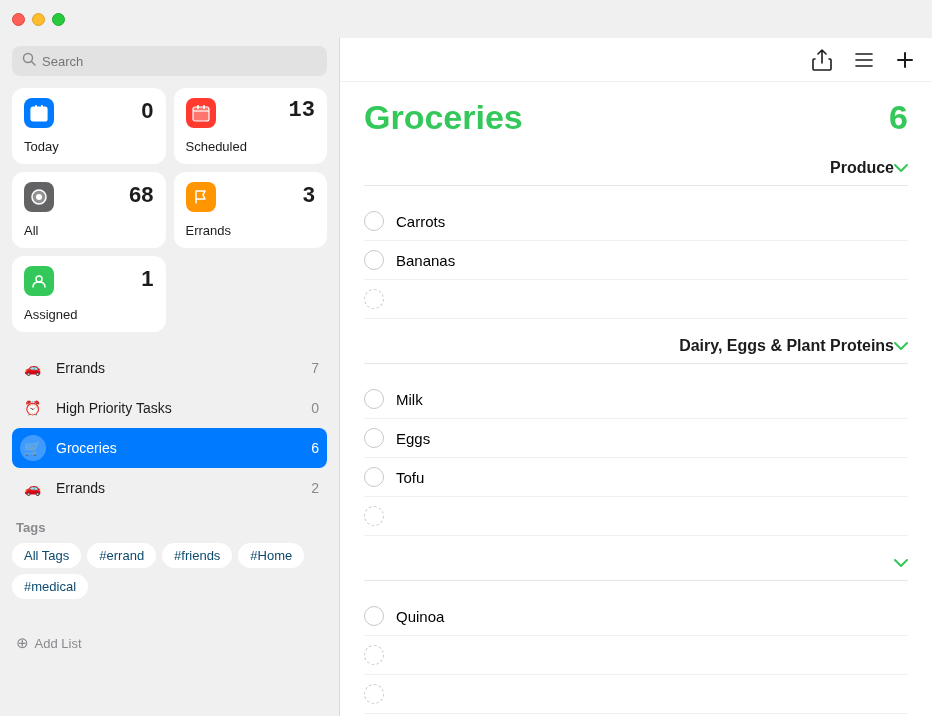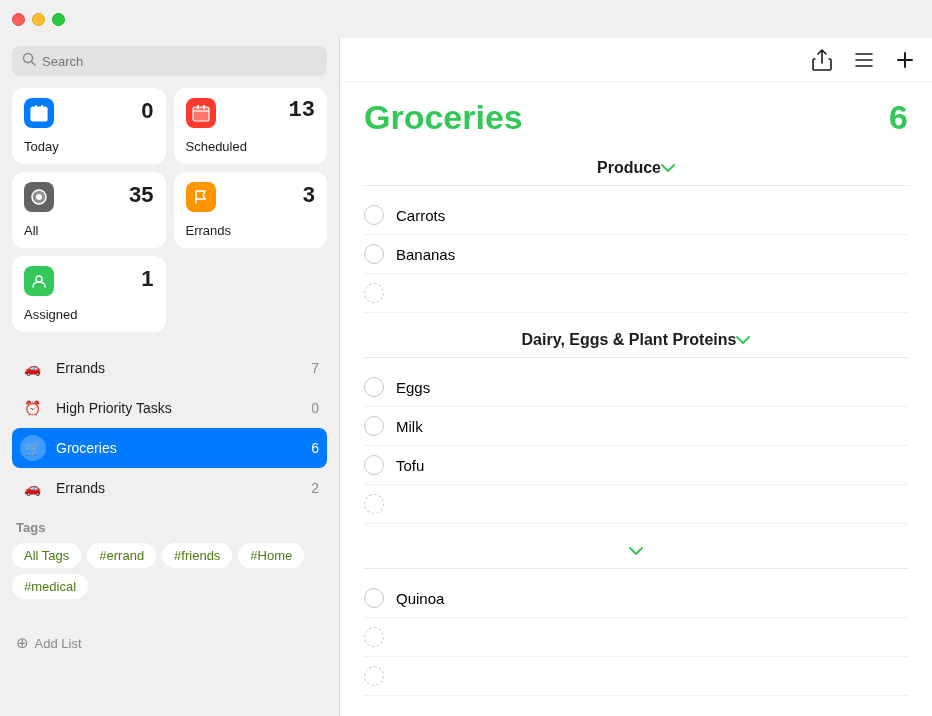--- a/index.html
+++ b/index.html
@@ -163,21 +163,21 @@
     .tags-chips {
       display: flex;
       flex-wrap: wrap;
       gap: 6px;
     }
     .tag-chip {
       background: white;
       border-radius: 14px;
       padding: 5px 12px;
       font-size: 13px;
-      color: #4d7c0f;
+      color: #0c4a6e;
       cursor: pointer;
       font-weight: 500;
     }
 
     
     .add-list {
       display: flex;
       align-items: center;
       gap: 6px;
       padding: 6px 4px;
@@ -240,24 +240,24 @@
       color: #34C759;
     }
 
     
     .task-section {
       margin-bottom: 8px;
     }
     .section-header {
       display: flex;
       align-items: center;
-      justify-content: center;
+      justify-content: flex-end;
       padding: 10px 0 8px 0;
       border-bottom: 1px solid #e5e5ea;
-      margin-bottom: 10px;
+      margin-bottom: 16px;
     }
     .section-title {
       font-size: 16px;
       font-weight: 700;
       color: #1c1c1e;
     }
     .section-chevron {
       color: #34C759;
       font-size: 16px;
       cursor: pointer;
@@ -336,21 +336,21 @@
           <div class="smart-card-count" style="grid-area: 1 / 2; font-family: Liberation Mono, monospace;">13</div>
           <div class="smart-card-label" style="grid-area: 3 / 1 / auto / 3;">Scheduled</div>
         </div>
         <div class="smart-card" style="display: grid; grid-template-columns: 1fr auto; grid-template-rows: auto 1fr auto;">
           <div class="smart-card-icon icon-all" style="grid-area: 1 / 1;">
             <svg width="18" height="18" viewBox="0 0 18 18" fill="none">
               <circle cx="9" cy="9" r="7" fill="white" fill-opacity="0.3" stroke="white" stroke-width="1.5"></circle>
               <circle cx="9" cy="9" r="3" fill="white"></circle>
             </svg>
           </div>
-          <div class="smart-card-count" style="grid-area: 1 / 2;">35</div>
+          <div class="smart-card-count" style="grid-area: 1 / 2;">68</div>
           <div class="smart-card-label" style="grid-area: 3 / 1 / auto / 3;">All</div>
         </div>
         <div class="smart-card" style="display: grid; grid-template-columns: 1fr auto; grid-template-rows: auto 1fr auto;">
           <div class="smart-card-icon icon-flagged" style="grid-area: 1 / 1;">
             <svg width="18" height="18" viewBox="0 0 18 18" fill="none">
               <path d="M4 3v12M4 3h9l-2 4 2 4H4" stroke="white" stroke-width="1.5" stroke-linecap="round" stroke-linejoin="round"></path>
             </svg>
           </div>
           <div class="smart-card-count" style="grid-area: 1 / 2;">3</div>
           <div class="smart-card-label" style="grid-area: 3 / 1 / auto / 3;">Errands</div>
@@ -461,25 +461,25 @@
           </div>
           <div class="task-section">
             <div class="section-header">
               <span class="section-title">Dairy, Eggs &amp; Plant Proteins</span>
               <span class="section-chevron"><svg width="14" height="10" viewBox="0 0 14 10" fill="none">
                   <polyline points="1,2 7,8 13,2" stroke="#34C759" stroke-width="2" stroke-linecap="round" stroke-linejoin="round"></polyline>
                 </svg></span>
             </div>
             <div class="task-row">
               <div class="task-checkbox"></div>
+              <span class="task-label">Milk</span>
+            </div>
+            <div class="task-row">
+              <div class="task-checkbox"></div>
               <span class="task-label">Eggs</span>
-            </div>
-            <div class="task-row">
-              <div class="task-checkbox"></div>
-              <span class="task-label">Milk</span>
             </div>
             <div class="task-row">
               <div class="task-checkbox"></div>
               <span class="task-label">Tofu</span>
             </div>
             <div class="task-row">
               <div class="task-checkbox dashed"></div>
             </div>
           </div>
           <div class="task-section">

